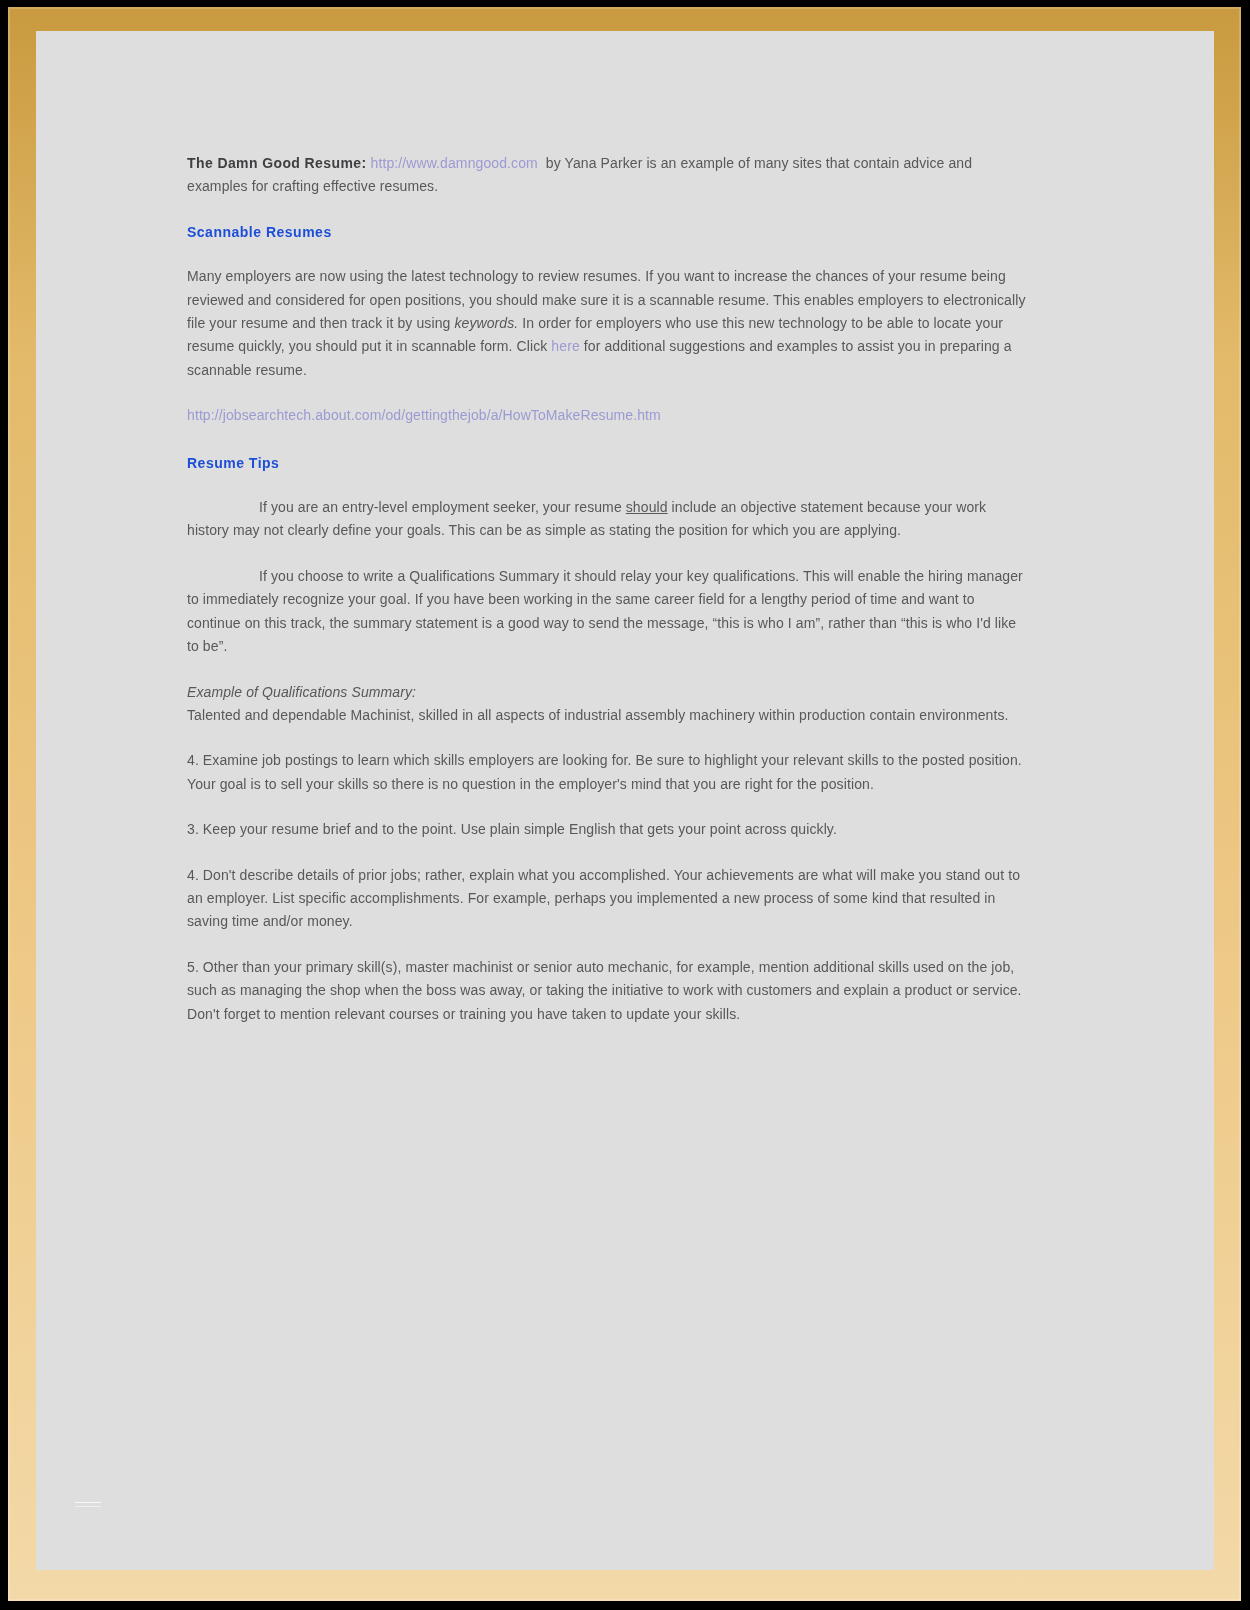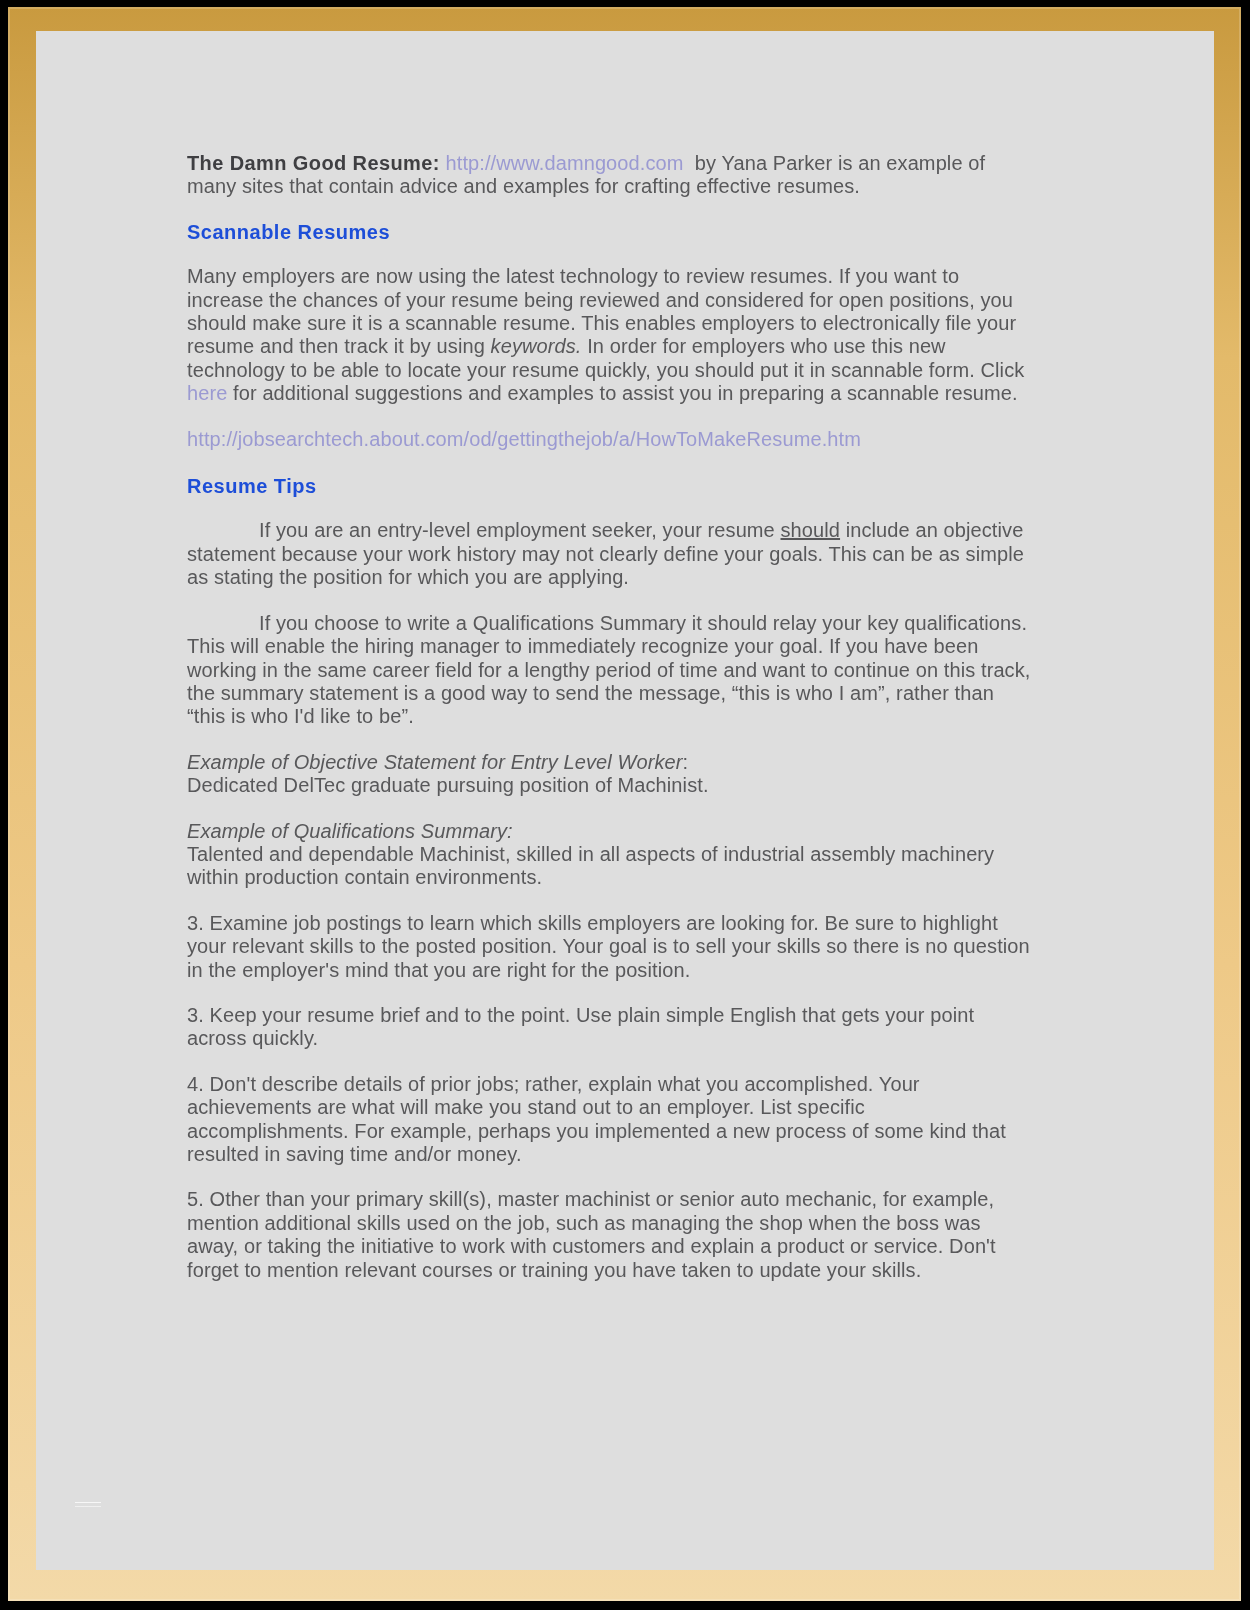--- a/index.html
+++ b/index.html
@@ -43,21 +43,21 @@
     overflow: hidden;
   }
 
   
   #doc {
     position: absolute;
     left: 151px;      
     top: 121px;       
     width: 845px;
     color: #58585a;
-    font-size: 20px;
+    font-size: 14px;
     line-height: 23.4px;
     letter-spacing: 0.1px;
     -webkit-font-smoothing: antialiased;
   }
 
   .para {
     margin: 0 0 22px 0;
   }
 
   .heading {
@@ -122,31 +122,27 @@
 
       <p class="link-line">http://jobsearchtech.about.com/od/gettingthejob/a/HowToMakeResume.htm</p>
 
       <p class="heading">Resume Tips</p>
 
 
       <p class="para indent"><span>If you are an entry-level employment seeker, your resume </span><u class="ul">should</u><span> include an objective statement because your work history may not clearly define your goals. This can be as simple as stating the position for which you are applying.</span></p>
 
       <p class="para indent">If you choose to write a Qualifications Summary it should relay your key qualifications. This will enable the hiring manager to immediately recognize your goal. If you have been working in the same career field for a lengthy period of time and want to continue on this track, the summary statement is a good way to send the message, “this is who I am”, rather than “this is who I'd like to be”.</p>
 
-      <div class="ex-block">
-        <div><em class="ex-title">Example of Objective Statement for Entry Level Worker</em><span>:</span></div>
-        <div>Dedicated DelTec graduate pursuing position of Machinist.</div>
-      </div>
 
       <div class="ex-block">
         <div><em class="ex-title">Example of Qualifications Summary:</em></div>
         <div>Talented and dependable Machinist, skilled in all aspects of industrial assembly machinery within production contain environments.</div>
       </div>
 
-      <p class="para">3.   Examine job postings to learn which skills employers are looking for. Be sure to highlight your relevant skills to the posted position. Your goal is to sell your skills so there is no question in the employer's mind that you are right for the position.</p>
+      <p class="para">4.   Examine job postings to learn which skills employers are looking for. Be sure to highlight your relevant skills to the posted position. Your goal is to sell your skills so there is no question in the employer's mind that you are right for the position.</p>
 
       <p class="para">3.   Keep your resume brief and to the point. Use plain simple English that gets your point across quickly.</p>
 
       <p class="para">4.   Don't describe details of prior jobs; rather, explain what you accomplished. Your achievements are what will make you stand out to an employer. List specific accomplishments. For example, perhaps you implemented a new process of some kind that resulted in saving time and/or money.</p>
 
       <p class="para">5.   Other than your primary skill(s), master machinist or senior auto mechanic, for example, mention additional skills used on the job, such as managing the shop when the boss was away, or taking the initiative to work with customers and explain a product or service. Don't forget to mention relevant courses or training you have taken to update your skills.</p>
 
     </div>
 
     <div id="scan-artifact"></div>

